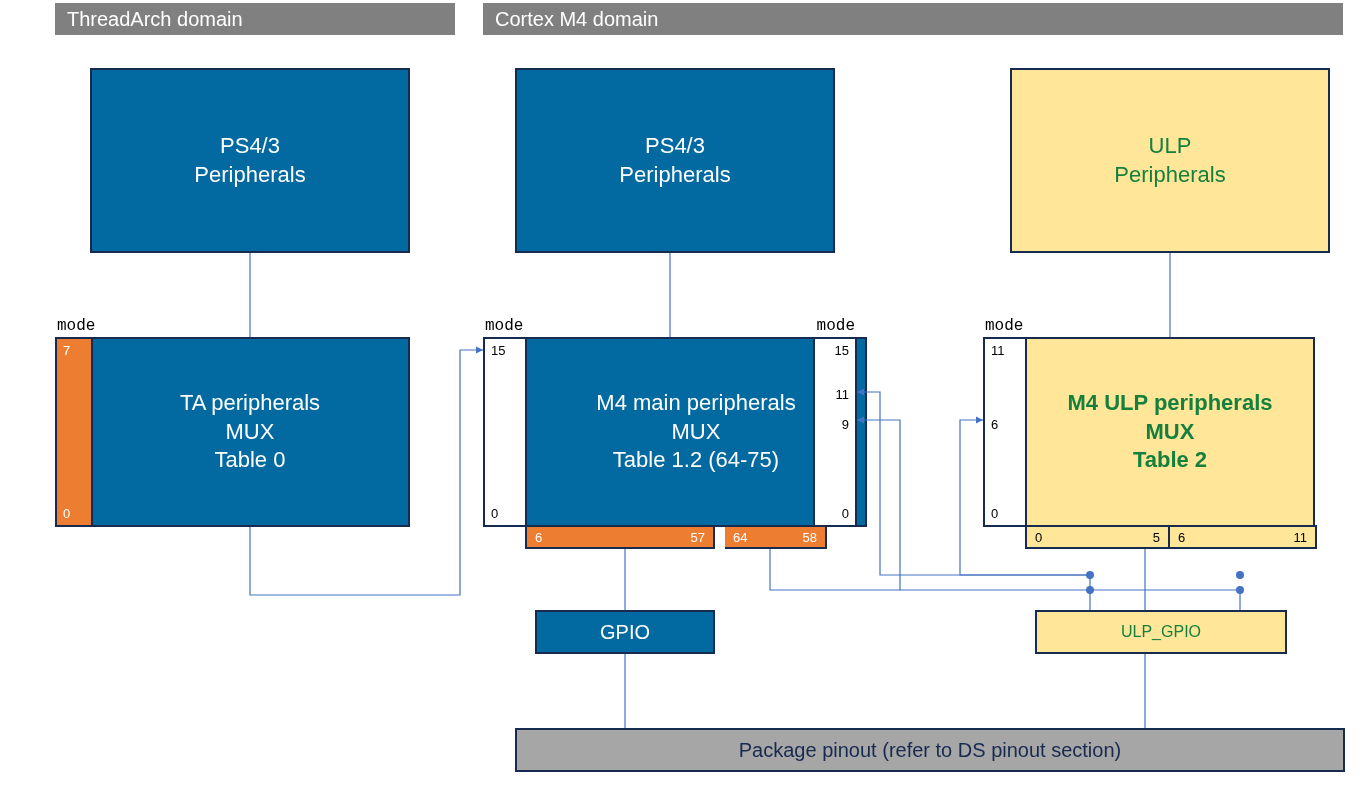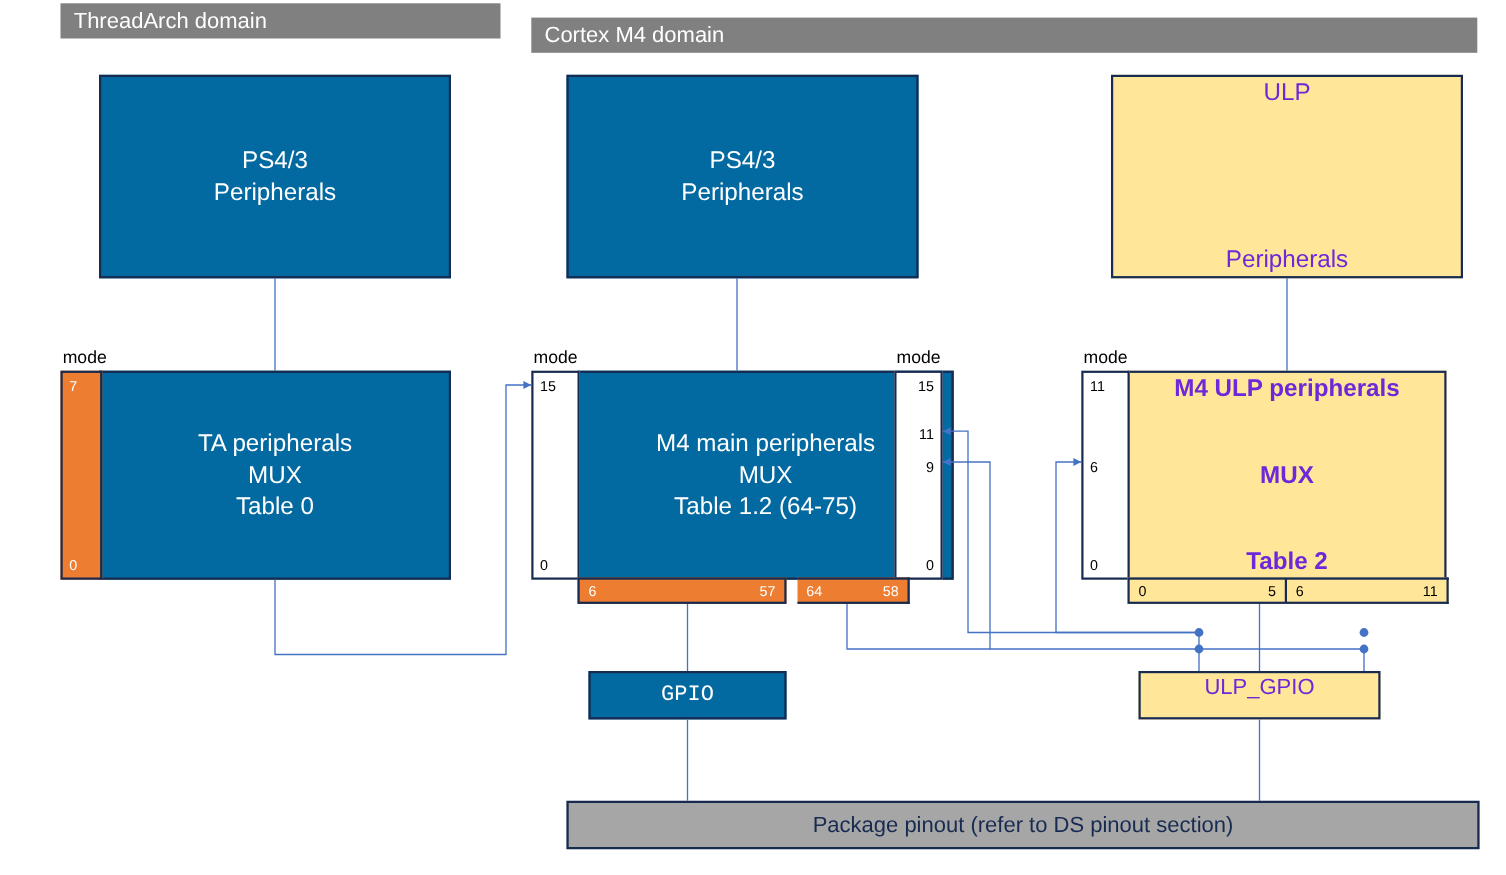--- a/index.html
+++ b/index.html
@@ -27,35 +27,36 @@
     border: 2px solid #172a50;
     display: flex;
     flex-direction: column;
     align-items: center;
     justify-content: center;
     text-align: center;
     font-size: 22px;
     line-height: 1.3;
   }
   .orange { background: #0369a1; color: #ffffff; }
-  .yellow { background: #ffe699; color: #6d28d9; justify-content: space-between; }
+  .yellow { background: #ffe699; color: #15803d; }
   .gray   { background: #a6a6a6; color: #172a50; }
   .mode-col {
     position: absolute;
     border: 2px solid #172a50;
     background: #ffffff;
     font-size: 12px;
     color: #000;
   }
   .mode-col .label {
     position: absolute;
     top: -22px;
     left: 0;
     font-size: 16px;
     color: #000;
+    font-family: Liberation Mono, monospace;
   }
   .mode-col .tick { position: absolute; left: 6px; font-size: 13px; }
   .mode-col-r .tick { left: auto; right: 6px; }
   .range-row {
     position: absolute;
     display: flex;
     font-size: 13px;
     color: #000;
   }
   .range-cell {
@@ -73,21 +74,21 @@
     height: 795px;
     pointer-events: none;
   }
   .node { fill: #4472c4; }
   .wire { stroke: #4472c4; stroke-width: 1.2; fill: none; }
 </style>
 </head>
 <body>
 
 <div class="domain-header" style="left:55px; top:3px; width:400px;">ThreadArch domain</div>
-<div class="domain-header" style="left:483px; top:16px; width:860px;">Cortex M4 domain</div>
+<div class="domain-header" style="left:483px; top:3px; width:860px;">Cortex M4 domain</div>
 
 <div class="block orange" style="left:90px; top:68px; width:320px; height:185px;">
   <div>PS4/3</div>
   <div>Peripherals</div>
 </div>
 
 <div class="block orange" style="left:90px; top:337px; width:320px; height:190px;">
   <div>TA peripherals</div>
   <div>MUX</div>
   <div>Table 0</div>
@@ -153,25 +154,25 @@
   <div class="range-cell" style="width:145px; background:#ffe699;">
     <span>0</span>
     <span>5</span>
   </div>
   <div class="range-cell" style="width:147px; background:#ffe699; border-left:none;">
     <span>6</span>
     <span>11</span>
   </div>
 </div>
 
-<div class="block orange" style="left:535px; top:610px; width:180px; height:44px; font-size:20px;font-family:Liberation Mono, monospace;">
+<div class="block orange" style="left:535px; top:610px; width:180px; height:44px; font-size:20px;">
   <div>GPIO</div>
 </div>
 
-<div class="block yellow" style="left:1035px; top:610px; width:220px; height:44px; font-size:20px;">
+<div class="block yellow" style="left:1035px; top:610px; width:252px; height:44px; font-size:16px;">
   <div>ULP_GPIO</div>
 </div>
 
 <div class="block gray" style="left:515px; top:728px; width:830px; height:44px; font-size:20px;">
   <div>Package pinout (refer to DS pinout section)</div>
 </div>
 
 <svg class="wires">
   <defs>
     <marker id="arr" markerWidth="8" markerHeight="8" refX="6" refY="3" orient="auto">

